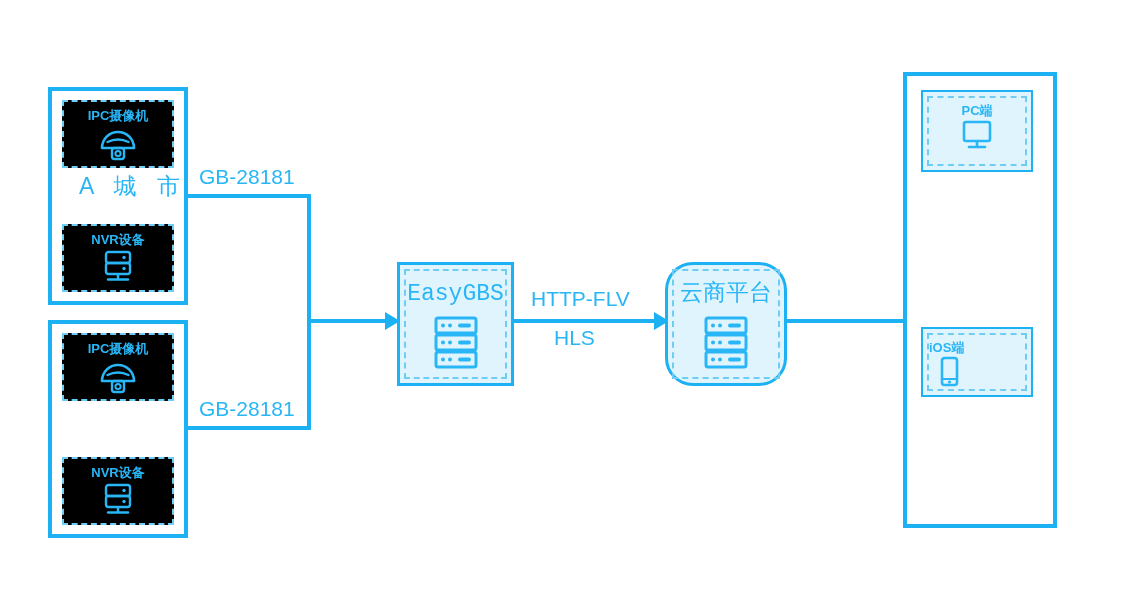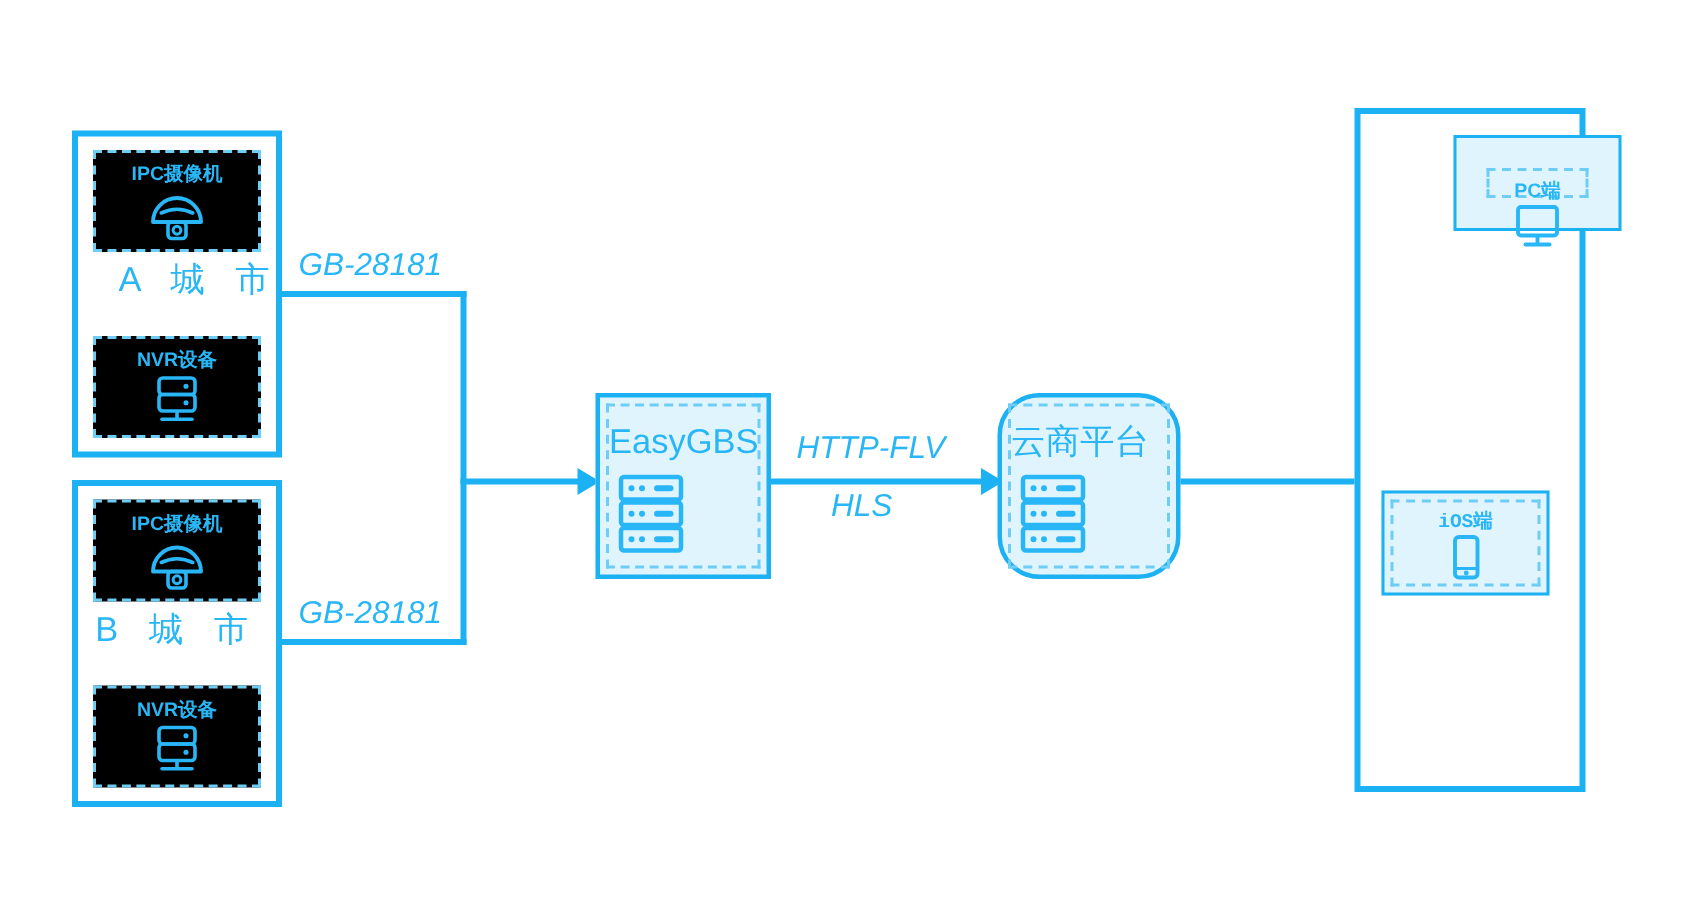--- a/index.html
+++ b/index.html
@@ -59,37 +59,37 @@
     background:#e0f4fd;
     padding:4px;
   }
   .proc-inner{
     box-sizing:border-box;
     width:100%;
     height:100%;
     border:2px dashed #6ecdf5;
     display:flex;
     flex-direction:column;
-    align-items:flex-start;
+    align-items:center;
     justify-content:flex-start;
+    font-family:Liberation Mono, monospace;
   }
   .proc-title{
     color:#29b6f6;
     font-size:23px;
     line-height:1;
     white-space:nowrap;
     margin-top:12px;
   }
   .edge-label{
     position:absolute;
     color:#29b6f6;
     font-size:21px;
     white-space:nowrap;
     line-height:1;
-    font-style:italic;
   }
   .line-h{position:absolute;background:#1bb1f2;height:4px;}
   .line-v{position:absolute;background:#1bb1f2;width:4px;}
   .arrow-r{
     position:absolute;
     width:0;height:0;
     border-top:9px solid transparent;
     border-bottom:9px solid transparent;
     border-left:15px solid #1bb1f2;
   }
@@ -137,21 +137,20 @@
     <span style="margin-top:4px;">
       <svg width="40" height="34" viewBox="0 0 40 34">
         <path d="M4 22 A16 16 0 0 1 36 22 Z" fill="none" stroke="#29b6f6" stroke-width="2.6" stroke-linejoin="round"></path>
         <path d="M9.5 16 Q20 11 30.5 16" fill="none" stroke="#29b6f6" stroke-width="2.4" stroke-linecap="round"></path>
         <rect x="14" y="22" width="12" height="11" rx="2.5" fill="none" stroke="#29b6f6" stroke-width="2.4"></rect>
         <circle cx="20" cy="27.5" r="2.6" fill="none" stroke="#29b6f6" stroke-width="2"></circle>
       </svg>
     </span>
   </div>
 
-  <div class="city-name" style="left:48px;top:408px;width:140px;">B 城 市</div>
 
   <div class="dashed-card" style="left:62px;top:457px;width:112px;height:68px;">
     <span class="card-label" style="font-size:13px;margin-top:7px;">NVR设备</span>
     <span style="margin-top:4px;">
       <svg width="40" height="34" viewBox="0 0 40 34">
         <rect x="8" y="2" width="24" height="11" rx="2.5" fill="none" stroke="#29b6f6" stroke-width="2.4"></rect>
         <rect x="8" y="13" width="24" height="11" rx="2.5" fill="none" stroke="#29b6f6" stroke-width="2.4"></rect>
         <circle cx="26" cy="7.5" r="1.7" fill="#29b6f6"></circle>
         <circle cx="26" cy="18.5" r="1.7" fill="#29b6f6"></circle>
         <line x1="20" y1="24" x2="20" y2="29" stroke="#29b6f6" stroke-width="2.4"></line>
@@ -215,36 +214,36 @@
           <rect x="30" y="41.5" width="13" height="4" rx="2" fill="#29b6f6"></rect>
         </svg>
       </span>
     </div>
   </div>
 
   <div class="line-h" style="left:787px;top:319px;width:122px;"></div>
 
   <div class="solid-box" style="left:903px;top:72px;width:154px;height:456px;"></div>
 
-  <div class="card-outline" style="left:969px;top:90px;width:112px;height:64px;padding:20px;">
+  <div class="card-outline" style="left:921px;top:90px;width:112px;height:82px;padding:4px;">
     <div style="box-sizing:border-box;width:100%;height:100%;border:2px dashed #6ecdf5;display:flex;flex-direction:column;align-items:center;">
       <span class="card-label" style="font-size:13px;margin-top:6px;">PC端</span>
       <span style="margin-top:3px;">
         <svg width="40" height="32" viewBox="0 0 40 32">
           <rect x="7" y="2" width="26" height="19" rx="2" fill="none" stroke="#29b6f6" stroke-width="2.6"></rect>
           <line x1="20" y1="21" x2="20" y2="26" stroke="#29b6f6" stroke-width="2.6"></line>
           <line x1="12" y1="27" x2="28" y2="27" stroke="#29b6f6" stroke-width="2.6" stroke-linecap="round"></line>
         </svg>
       </span>
     </div>
   </div>
 
 
   <div class="card-outline" style="left:921px;top:327px;width:112px;height:70px;padding:4px;">
-    <div style="box-sizing:border-box;width:100%;height:100%;border:2px dashed #6ecdf5;display:flex;flex-direction:column;align-items:center;font-family:Liberation Mono, monospace;">
+    <div style="box-sizing:border-box;width:100%;height:100%;border:2px dashed #6ecdf5;display:flex;flex-direction:column;">
       <span class="card-label" style="font-size:13px;margin-top:6px;">iOS端</span>
       <span style="margin-top:3px;">
         <svg width="40" height="32" viewBox="0 0 40 32">
           <rect x="13" y="1" width="15" height="27" rx="2.5" fill="none" stroke="#29b6f6" stroke-width="2.6"></rect>
           <line x1="13" y1="22" x2="28" y2="22" stroke="#29b6f6" stroke-width="2"></line>
           <circle cx="20.5" cy="25" r="1.6" fill="#29b6f6"></circle>
         </svg>
       </span>
     </div>
   </div>

